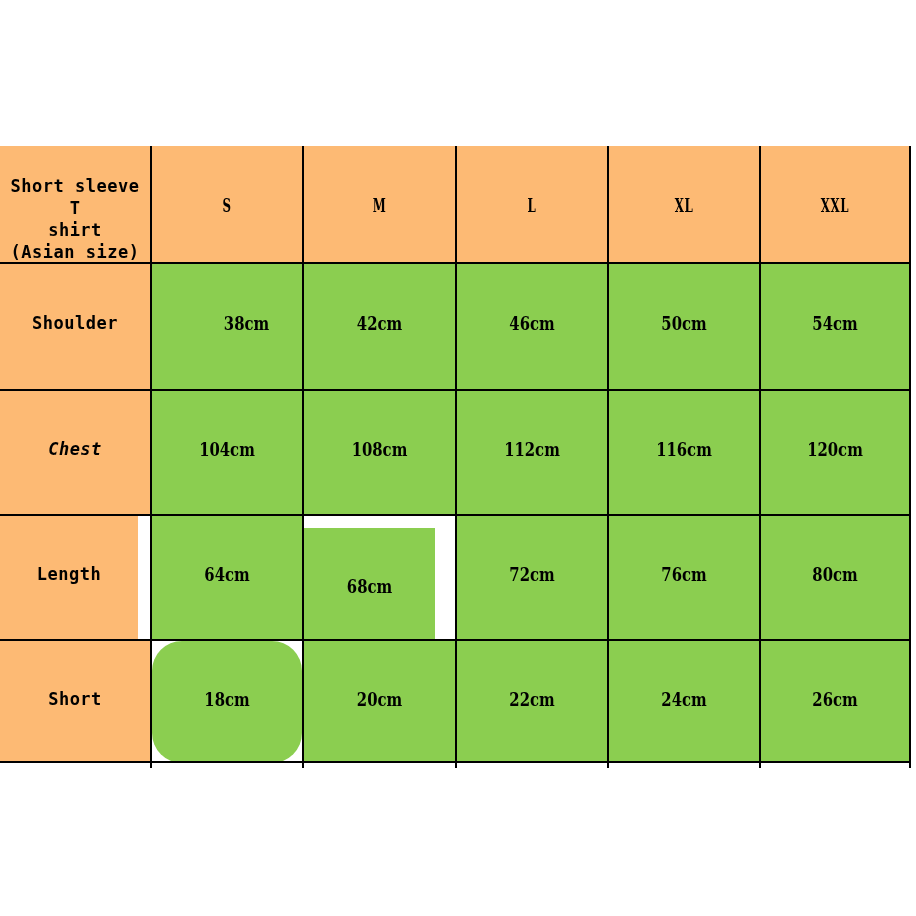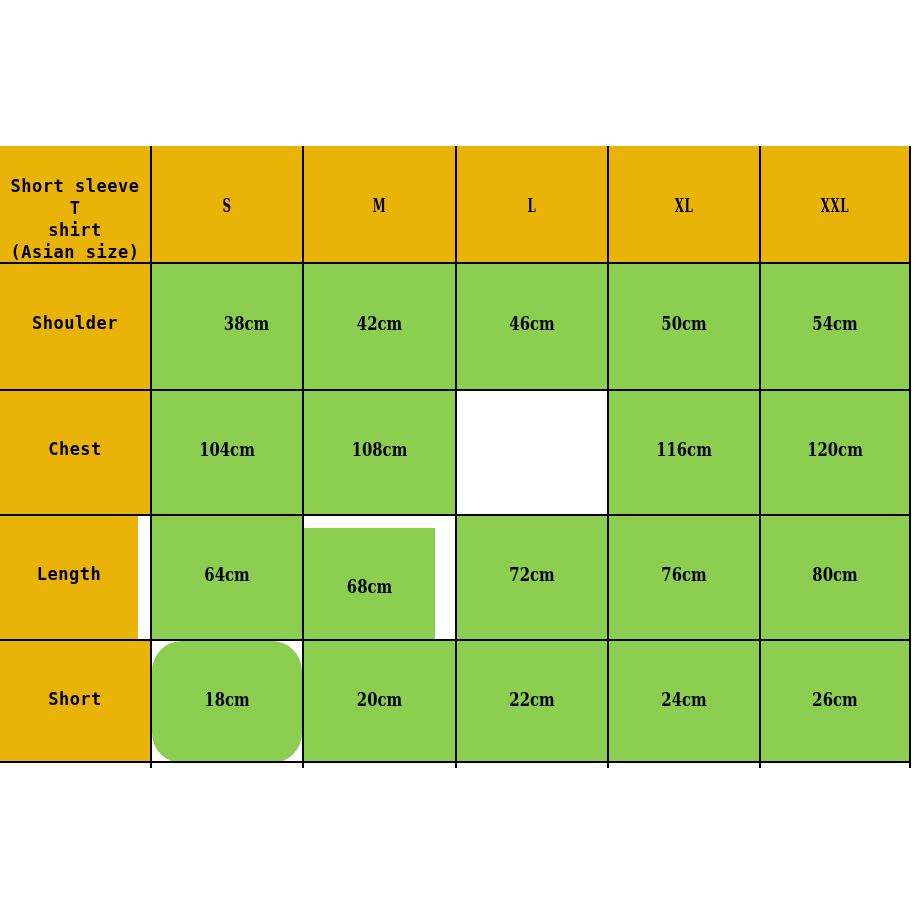--- a/index.html
+++ b/index.html
@@ -51,21 +51,21 @@
     color: #000000;
     overflow: hidden;
   }
 
   .cell-inner {
     width: 100%;
     display: block;
   }
 
   
-  .yellow { background: #eab308; }
+  .yellow { background: #fdba74; }
   .green  { background: #8BCE50; }
 
   
   .vline {
     position: absolute;
     top: 0;
     width: 2px;
     background: #000000;
   }
   .hline {
@@ -168,28 +168,31 @@
       </div>
       <div class="cell green" style="left:609px; width:150px;">
         <span class="cell-inner measure" style="padding-top:48px;">50cm</span>
       </div>
       <div class="cell green" style="left:761px; width:148px;">
         <span class="cell-inner measure" style="padding-top:48px;">54cm</span>
       </div>
     </div>
 
     <div class="row" style="top:245px; height:123px;">
-      <div class="cell yellow" style="left:0px; width:150px;">
+      <div class="cell yellow" style="left:0px; width:150px;font-style:italic;">
         <span class="cell-inner row-label" style="padding-top:47px;">Chest</span>
       </div>
       <div class="cell green" style="left:152px; width:150px;">
         <span class="cell-inner measure" style="padding-top:47px;">104cm</span>
       </div>
       <div class="cell green" style="left:304px; width:151px;">
         <span class="cell-inner measure" style="padding-top:47px;">108cm</span>
+      </div>
+      <div class="cell green" style="left:457px; width:150px;">
+        <span class="cell-inner measure" style="padding-top:47px;">112cm</span>
       </div>
       <div class="cell green" style="left:609px; width:150px;">
         <span class="cell-inner measure" style="padding-top:47px;">116cm</span>
       </div>
       <div class="cell green" style="left:761px; width:148px;">
         <span class="cell-inner measure" style="padding-top:47px;">120cm</span>
       </div>
     </div>
 
     <div class="row" style="top:370px; height:123px;">

